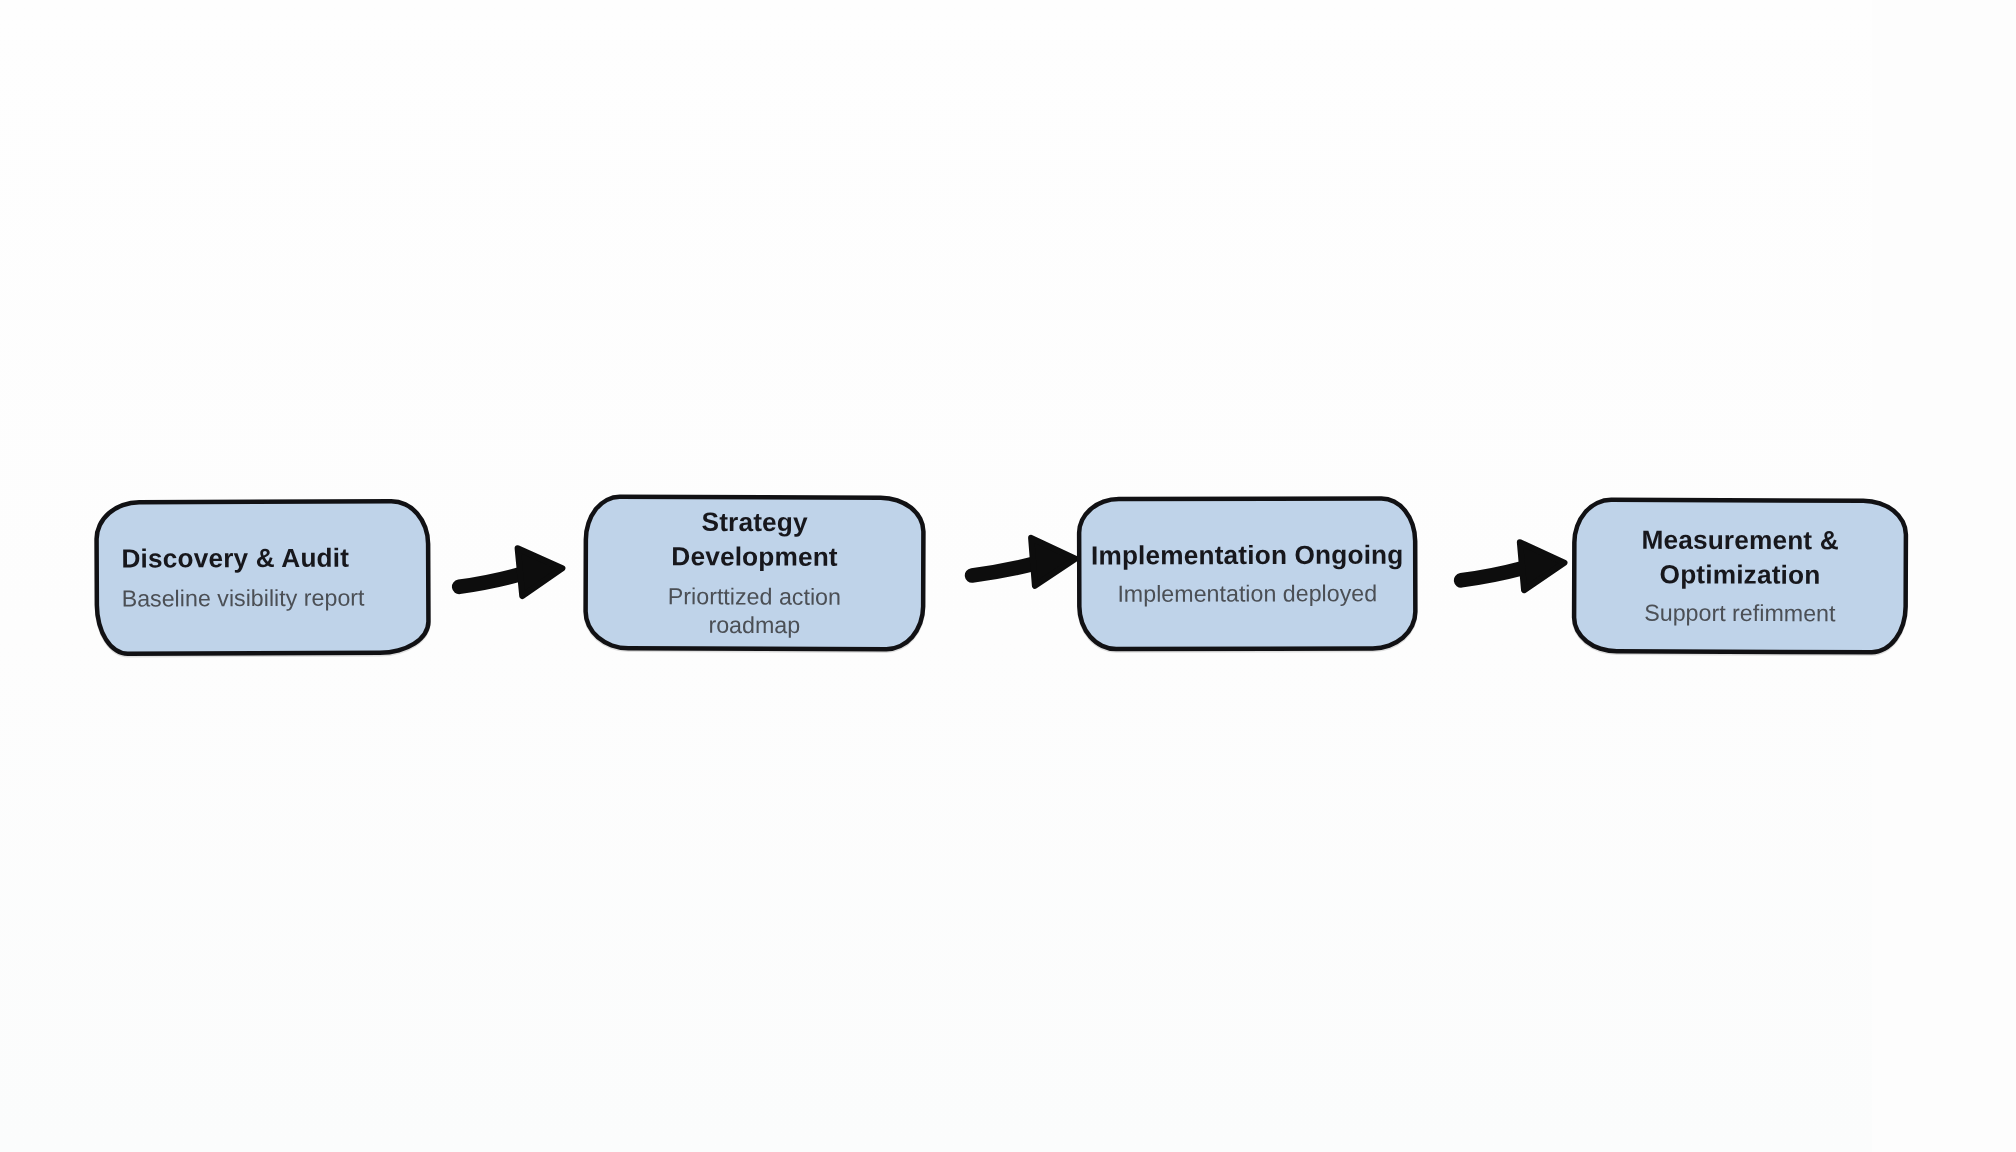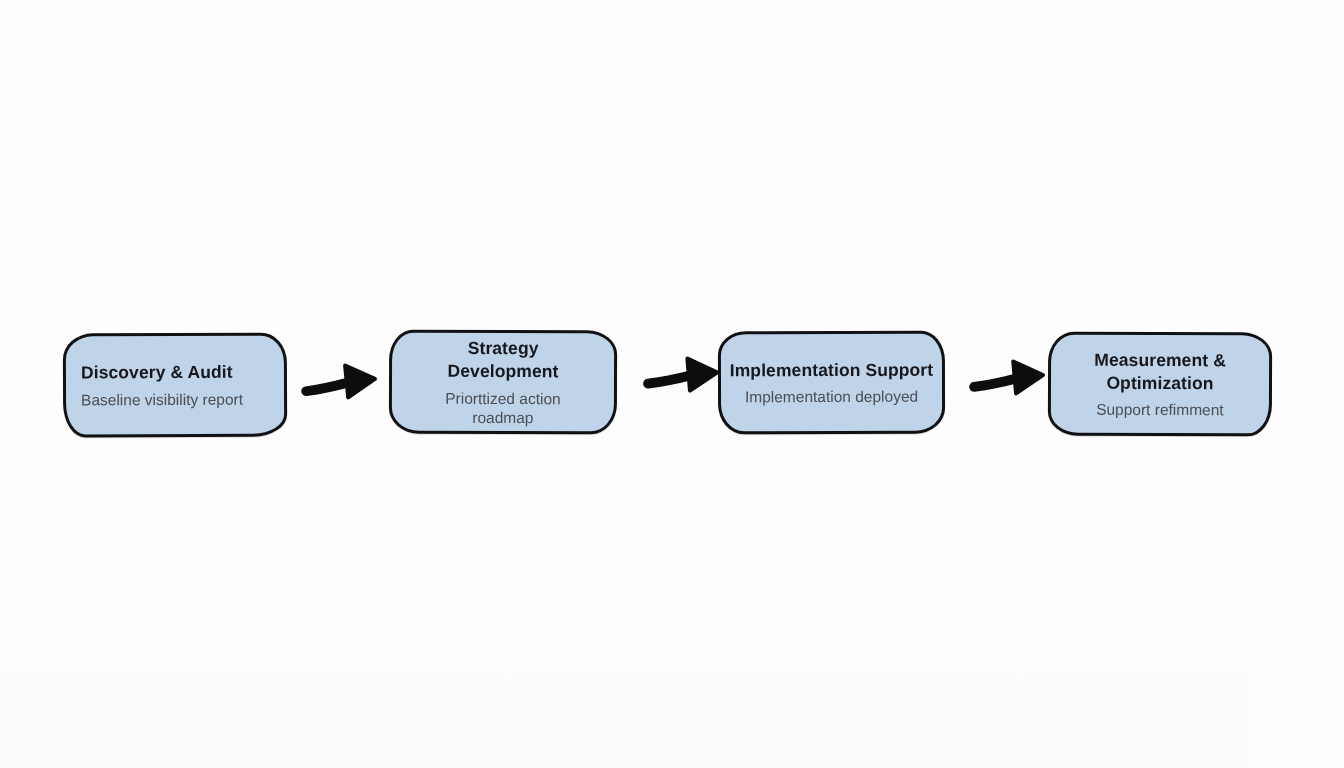--- a/index.html
+++ b/index.html
@@ -99,21 +99,21 @@
     <div class="step-title">Strategy Development</div>
     <div class="step-subtitle">Priorttized action roadmap</div>
   </div>
 
   <svg class="arrow arrow-2" viewBox="0 0 76 46" aria-hidden="true">
     <path d="M5 30 Q 26 27 44 22" fill="none" stroke="#0d0d0d" stroke-width="9.5" stroke-linecap="round"></path>
     <polygon points="43,5 72,18 46,36" fill="#0d0d0d" stroke="#0d0d0d" stroke-width="4" stroke-linejoin="round"></polygon>
   </svg>
 
   <div class="step-box box-3">
-    <div class="step-title">Implementation Support</div>
+    <div class="step-title">Implementation Ongoing</div>
     <div class="step-subtitle">Implementation deployed</div>
   </div>
 
   <svg class="arrow arrow-3" viewBox="0 0 76 46" aria-hidden="true">
     <path d="M5 30 Q 26 27 44 22" fill="none" stroke="#0d0d0d" stroke-width="9.5" stroke-linecap="round"></path>
     <polygon points="43,5 72,18 46,36" fill="#0d0d0d" stroke="#0d0d0d" stroke-width="4" stroke-linejoin="round"></polygon>
   </svg>
 
   <div class="step-box box-4">
     <div class="step-title">Measurement &amp; Optimization</div>

